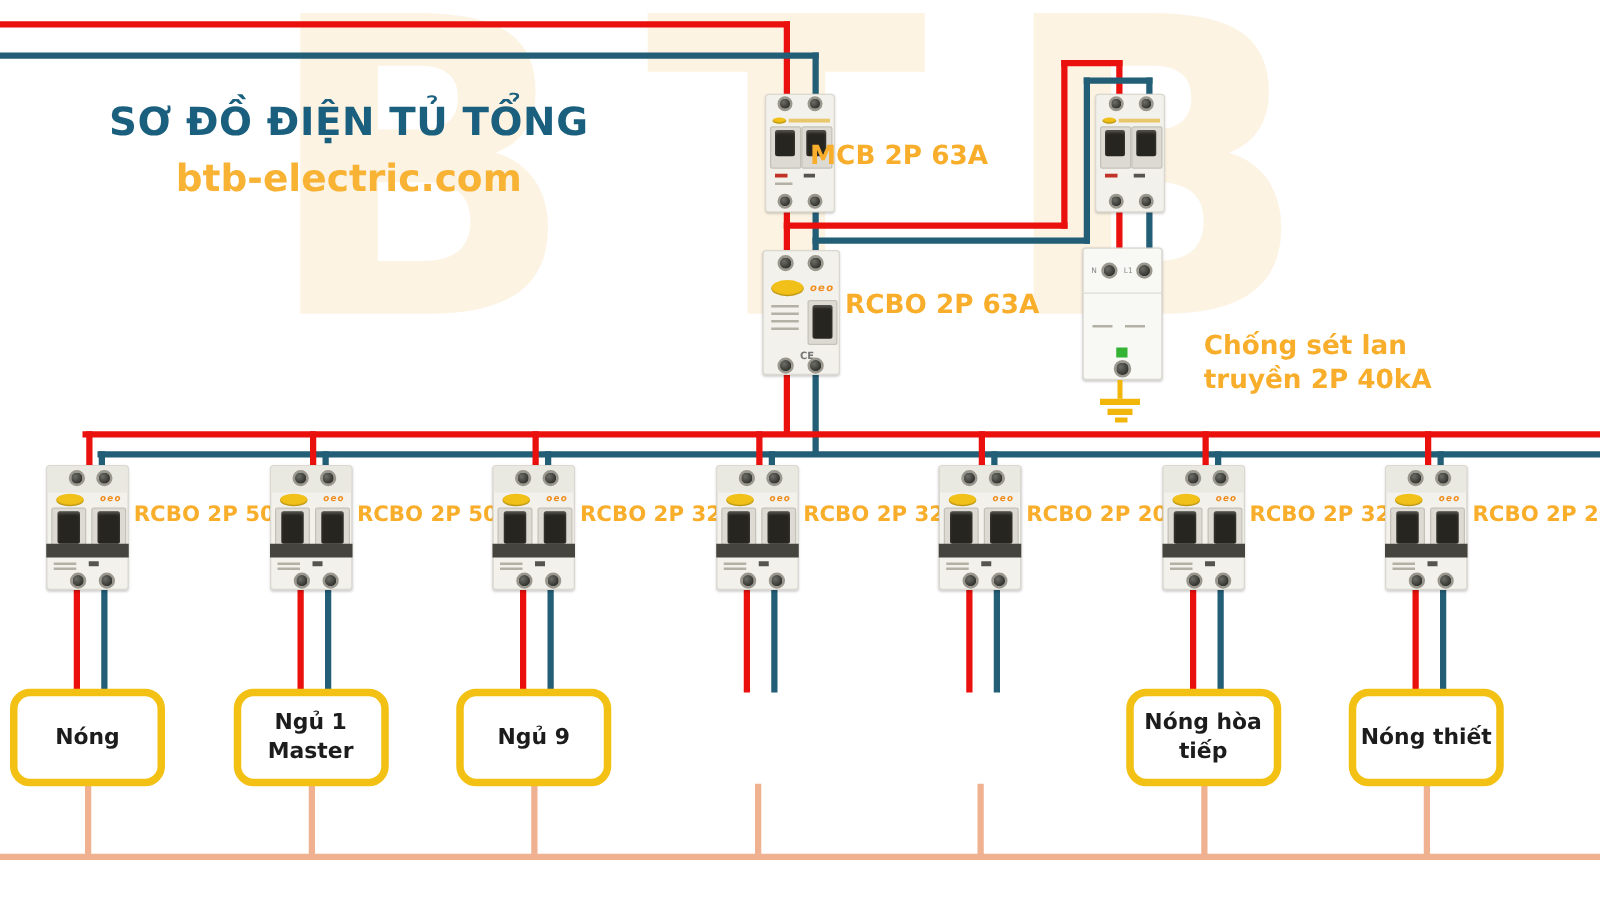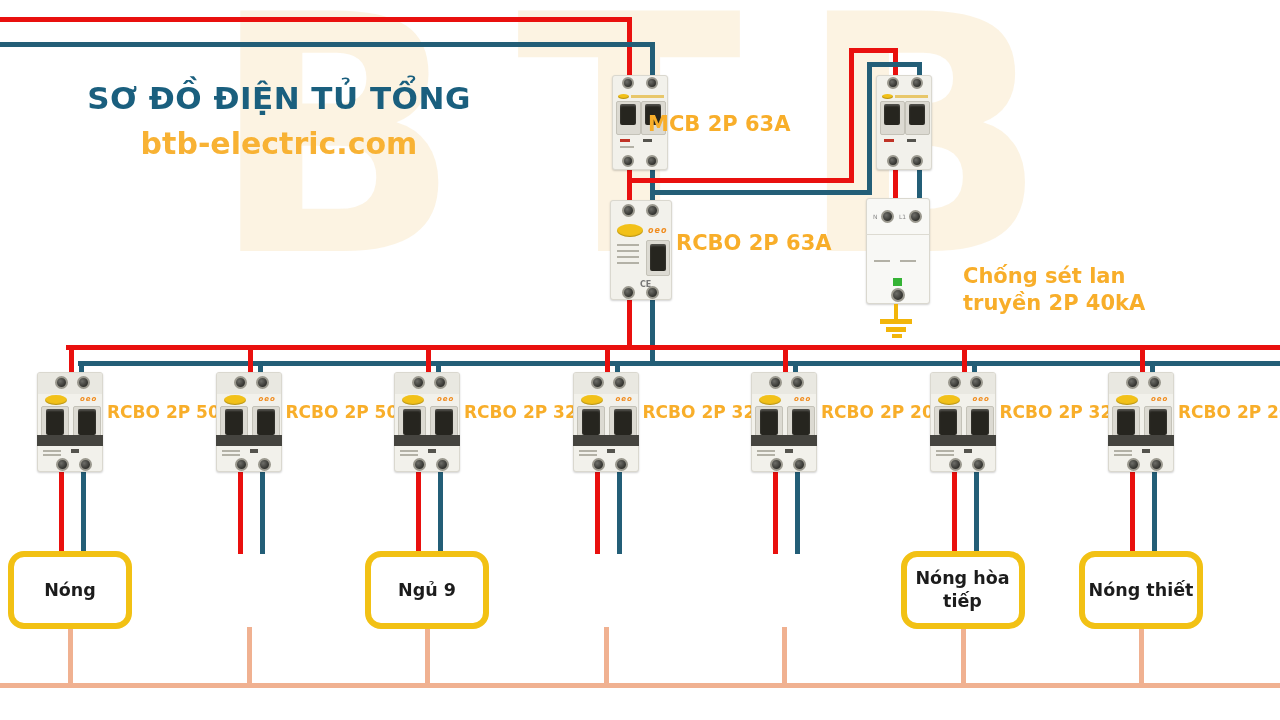--- a/index.html
+++ b/index.html
@@ -234,20 +234,24 @@
       <div class="micro-line" style="left:6px;top:82px;width:18px;"></div>
       <div class="micro-dash" style="left:34px;top:77px;width:8px;height:4px;"></div>
       <div class="screw" style="left:19px;top:86px;"></div>
       <div class="screw" style="left:42px;top:86px;"></div>
     </div>
     <div class="rcbo-label">RCBO 2P 50A</div>
 
     <div class="wire live" style="left:84px;top:123px;width:5px;height:86px;"></div>
     <div class="wire neutral" style="left:106px;top:123px;width:5px;height:86px;"></div>
 
+    <div class="load-box">
+      <span>Ngủ 1</span>
+      <span>Master</span>
+    </div>
 
     <div class="wire gnd" style="left:93px;top:282px;width:5px;height:57px;"></div>
   </div>
       <div class="circuit" style="left: 332px;">
 
     <div class="wire live" style="left:94px;top:0;width:5px;height:31px;"></div>
     <div class="wire neutral" style="left:104px;top:16px;width:5px;height:15px;"></div>
 
     <div class="rcbo device">
       <div class="dev-body"></div>

